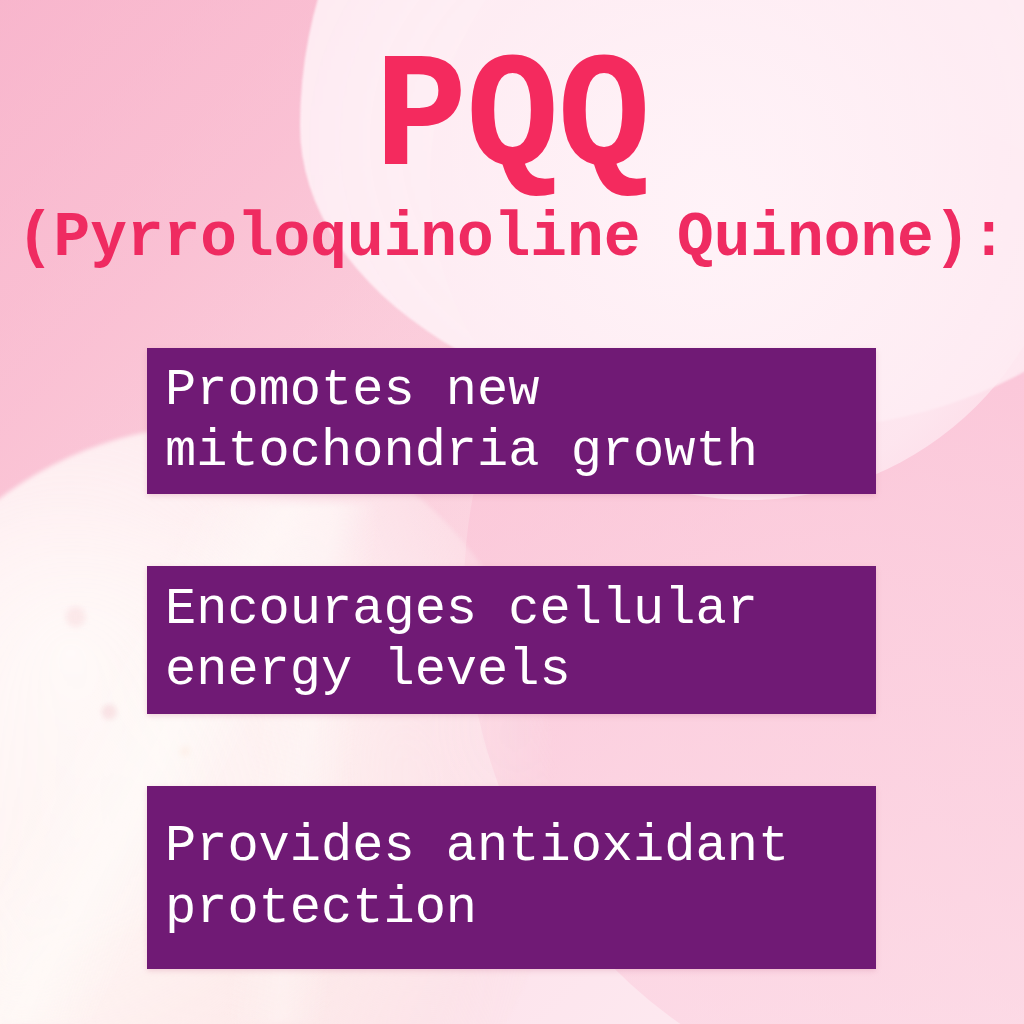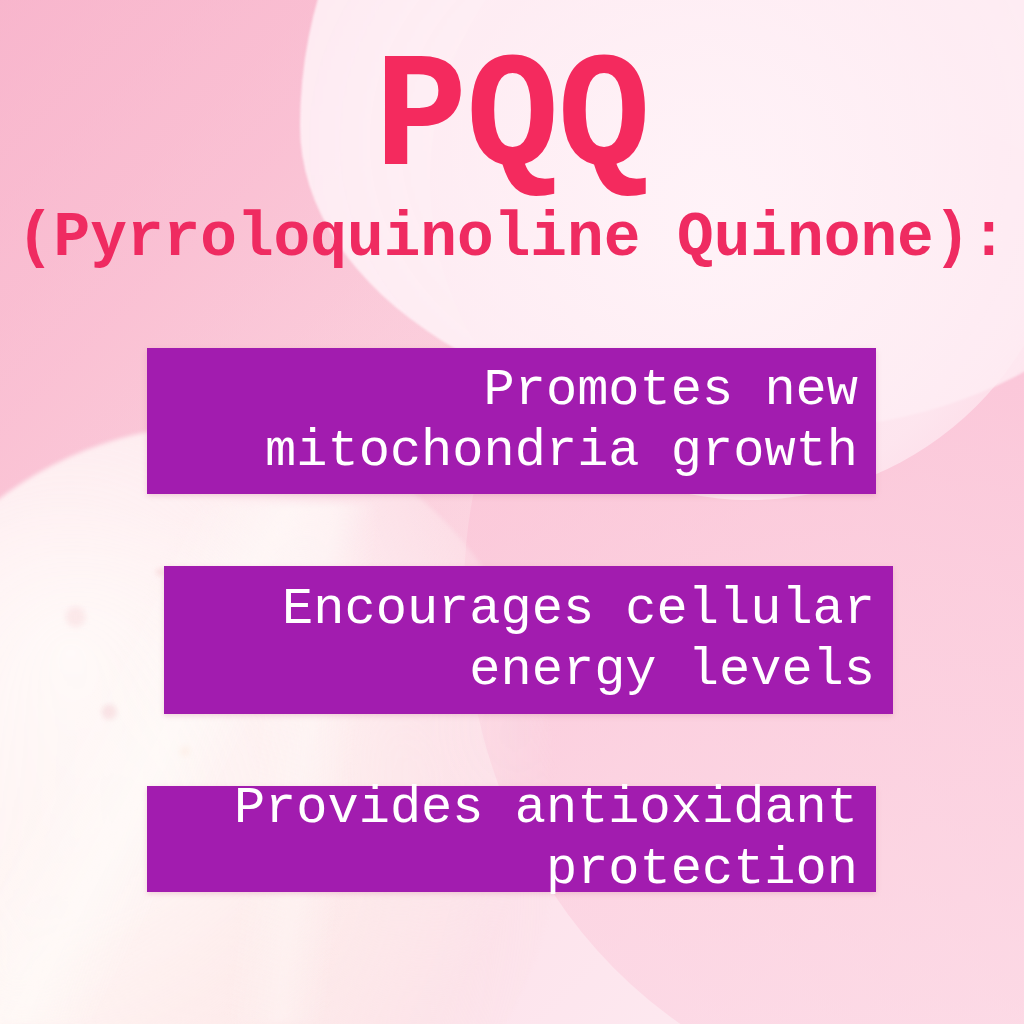--- a/index.html
+++ b/index.html
@@ -154,32 +154,32 @@
 
   .bullets {
     position: absolute;
     left: 147px;
     top: 348px;
     width: 729px;
   }
 
   .bullet {
     width: 729px;
-    background: #a21caf;
+    background: #701a75;
     box-shadow: 0 2px 5px rgba(210,120,150,0.28);
     display: flex;
     align-items: center;
     justify-content: center;
-    text-align: right;
+    text-align: left;
     box-sizing: border-box;
     padding: 6px 18px;
   }
   .bullet-1 { height: 146px; margin-bottom: 72px; }
-  .bullet-2 { height: 148px; margin-bottom: 72px; margin-left: 17px; }
-  .bullet-3 { height: 106px; }
+  .bullet-2 { height: 148px; margin-bottom: 72px; }
+  .bullet-3 { height: 183px; }
 
   .bullet-text {
     color: #ffffff;
     font-size: 52px;
     font-weight: 400;
     line-height: 1.18;
     letter-spacing: 0px;
   }
 </style>
 </head>

